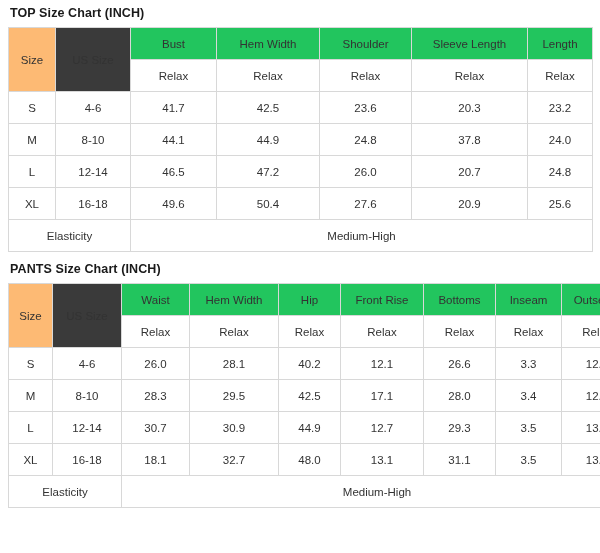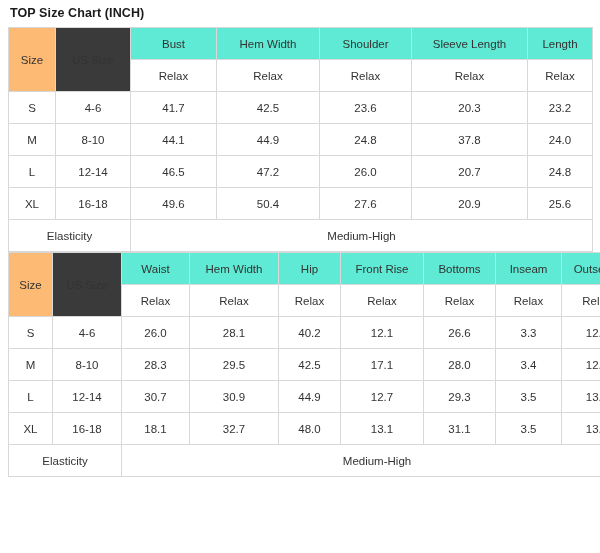--- a/index.html
+++ b/index.html
@@ -44,21 +44,21 @@
     font-weight: normal;
     color: #333333;
     padding: 0;
     height: 32px;
   }
   
   .hdr-measure {
     font-weight: bold;
     font-size: 11.5px;
     color: #111111;
-    background: #5eead4;
+    background: #22c55e;
     height: 31px;
   }
   .hdr-relax {
     font-size: 11.5px;
     color: #333333;
     height: 31px;
     margin-left: 44px;
   }
   .corner-size {
     font-weight: bold;
@@ -159,20 +159,21 @@
         <td>25.6</td>
       </tr>
 
       <tr>
         <td class="elasticity-cell" colspan="2">Elasticity</td>
         <td class="mediumhigh-cell" colspan="5">Medium-High</td>
       </tr>
     </tbody>
   </table>
 
+  <div class="chart-title second">PANTS Size Chart (INCH)</div>
 
   <table class="size-table">
     <colgroup>
       <col style="width:44px">
       <col style="width:69px">
       <col style="width:68px">
       <col style="width:89px">
       <col style="width:62px">
       <col style="width:83px">
       <col style="width:72px">

